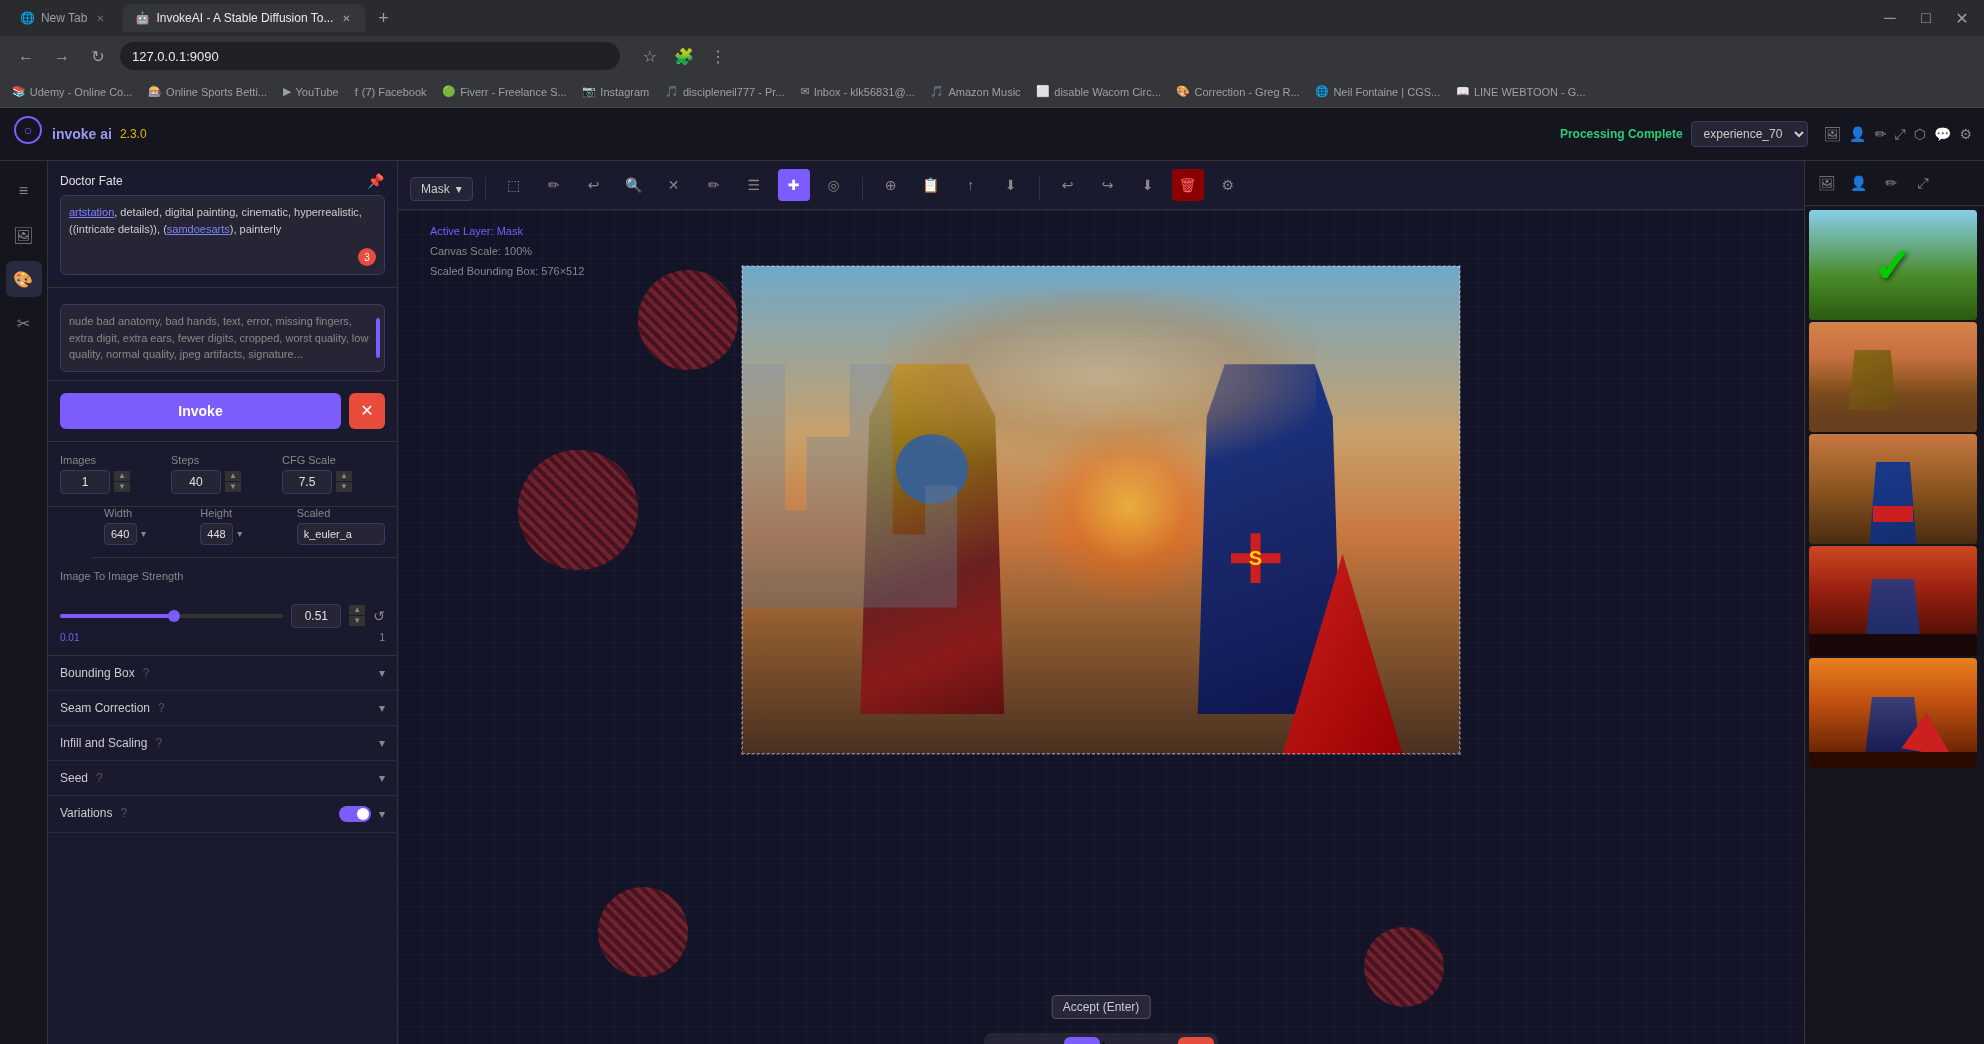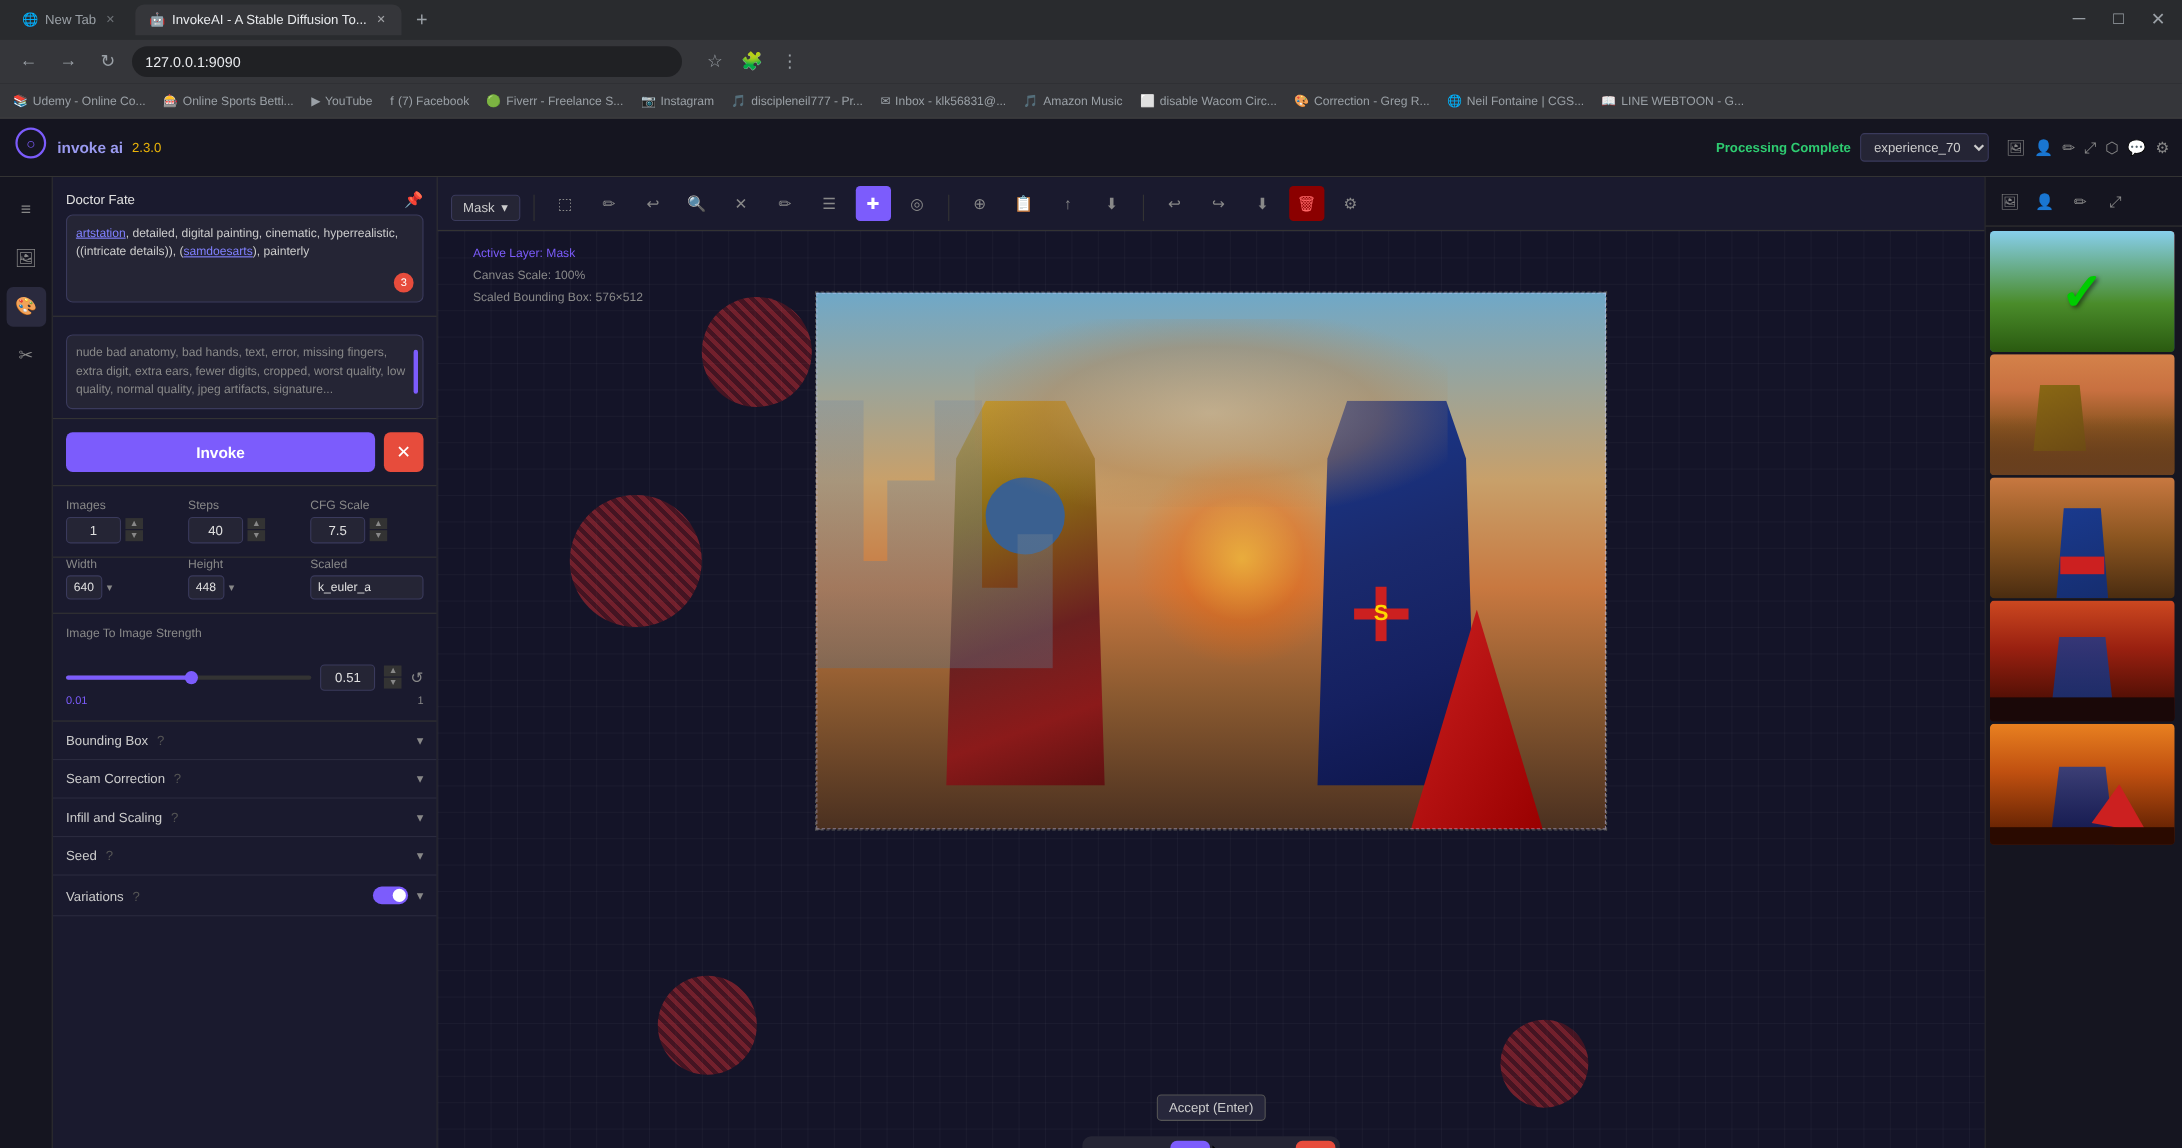--- a/index.html
+++ b/index.html
@@ -350,20 +350,21 @@
       cursor: pointer;
       line-height: 1;
     }
 
     .size-row {
       display: grid;
       grid-template-columns: 1fr 1fr 1fr;
       gap: 8px;
       padding: 0 12px 12px;
       border-bottom: 1px solid #333;
+      margin-left: 44px;
     }
 
     .size-select {
       background: #252535;
       border: 1px solid #3a3a5c;
       border-radius: 4px;
       color: #e0e0e0;
       font-size: 11px;
       padding: 4px 6px;
       appearance: none;
@@ -430,21 +431,21 @@
       border-radius: 4px;
       color: #e0e0e0;
       font-size: 12px;
       padding: 4px 6px;
       width: 50px;
       text-align: center;
     }
 
     .section-row {
       display: flex;
-      align-items: flex-end;
+      align-items: flex-start;
       justify-content: space-between;
       padding: 10px 12px;
       border-bottom: 1px solid #2a2a3e;
       cursor: pointer;
     }
 
     .section-left {
       display: flex;
       align-items: center;
       gap: 8px;

